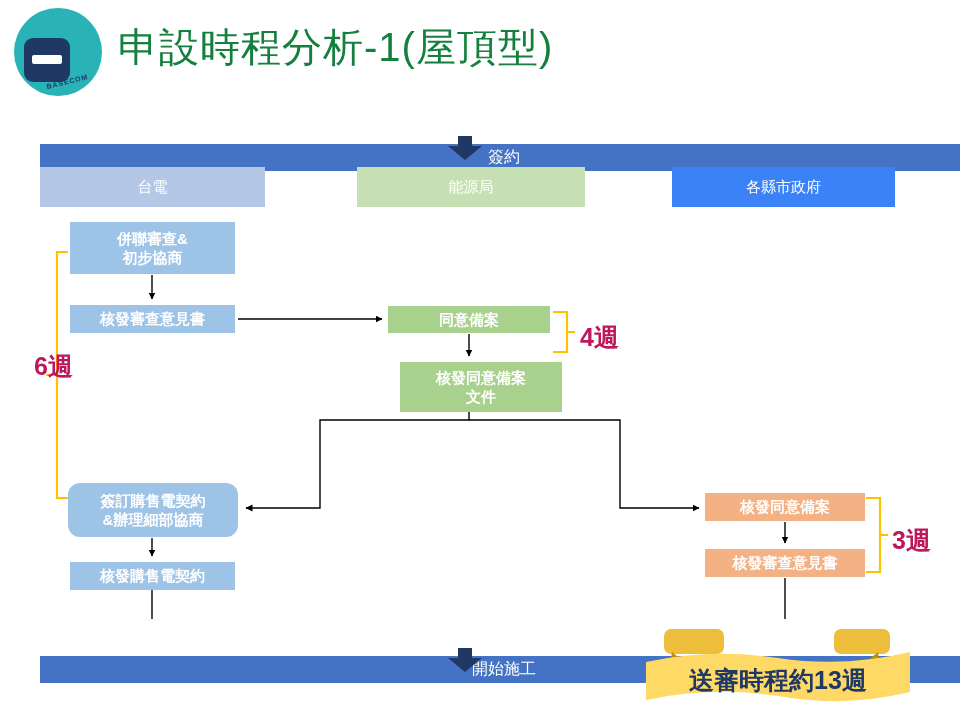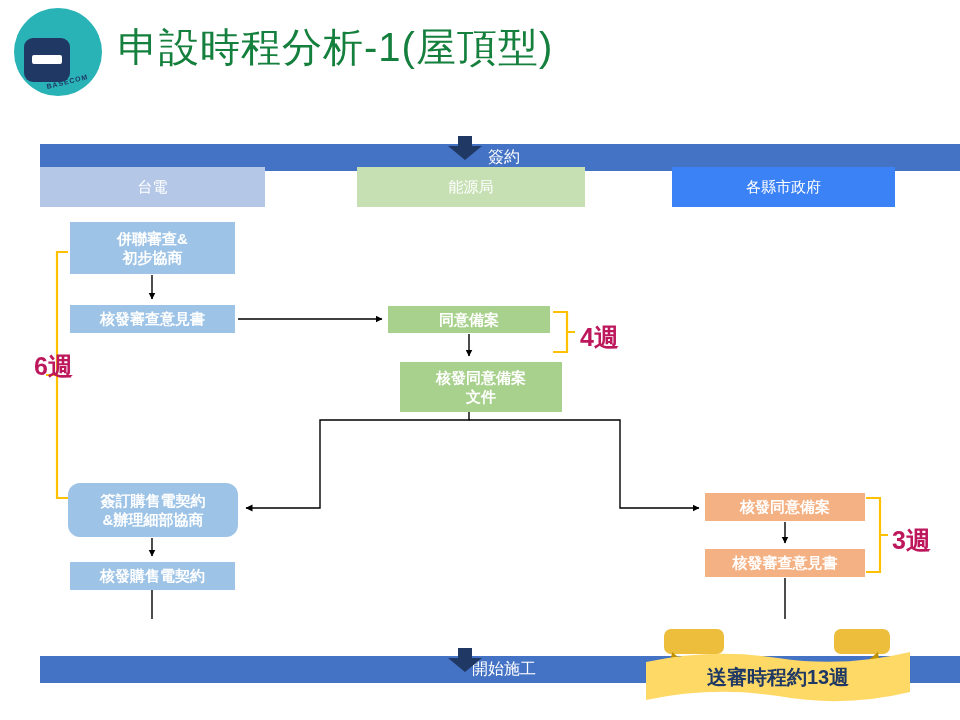--- a/index.html
+++ b/index.html
@@ -24,21 +24,21 @@
   .blue{background:#9DC3E6;}
   .green{background:#A9D18E;}
   .orange{background:#F4B183;}
 
   .overlay{position:absolute;left:0;top:0;width:960px;height:720px;pointer-events:none;z-index:4;}
 
   .duration{position:absolute;color:#be185d;font-weight:bold;font-size:25px;z-index:5;}
 
   .ribbon{position:absolute;left:646px;top:624px;width:264px;height:84px;z-index:6;}
   .ribbon svg{position:absolute;left:0;top:0;}
-  .ribbon-text{position:absolute;left:0;top:40px;width:100%;text-align:center;color:#1F3864;font-weight:bold;font-size:20px;}
+  .ribbon-text{position:absolute;left:0;top:40px;width:100%;text-align:center;color:#1F3864;font-weight:bold;font-size:25px;}
 </style>
 </head>
 <body>
 
 <div class="slide">
 
   <div class="logo">
     <div class="logo-circle"></div>
     <div class="logo-square"></div>
     <div class="logo-bar"></div>

